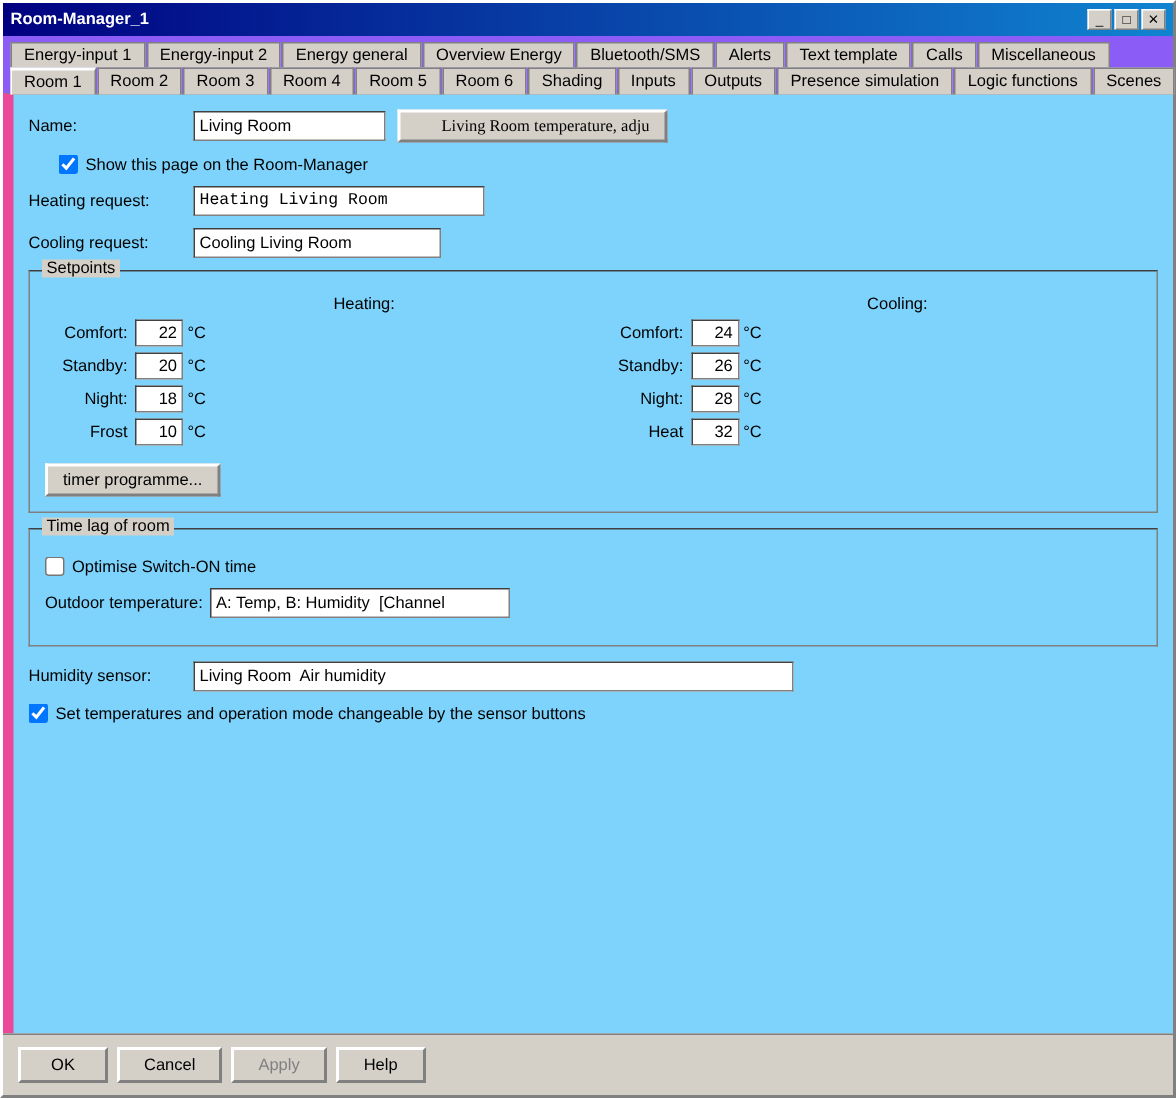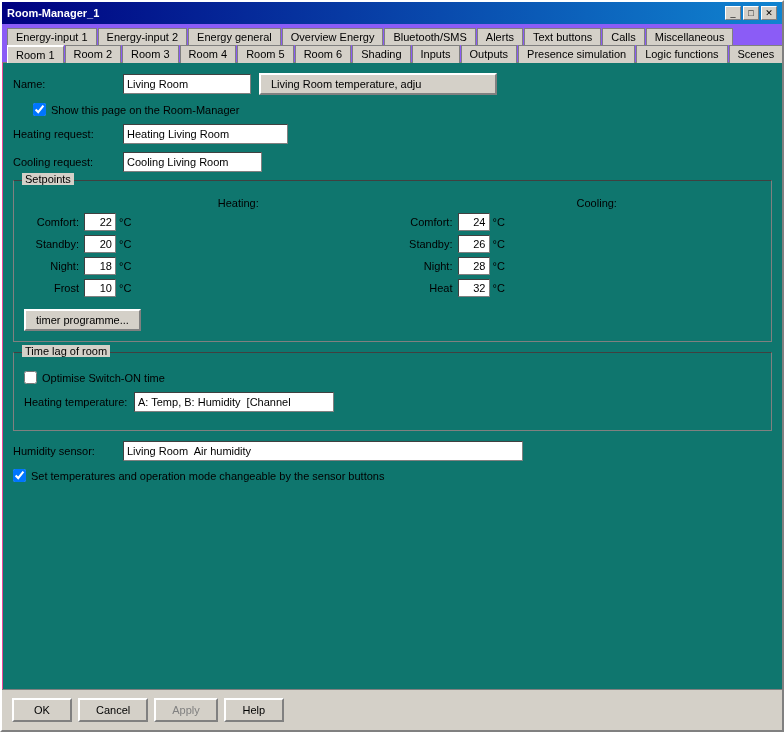--- a/index.html
+++ b/index.html
@@ -205,62 +205,62 @@
   </div>
 
   <div class="tab-container" style="padding-bottom:0;">
     <div class="tab-row">
       <div class="tab"><span>Energy-input 1</span></div>
       <div class="tab"><span>Energy-input 2</span></div>
       <div class="tab"><span>Energy general</span></div>
       <div class="tab"><span>Overview Energy</span></div>
       <div class="tab"><span>Bluetooth/SMS</span></div>
       <div class="tab"><span>Alerts</span></div>
-      <div class="tab"><span>Text buttons</span></div>
+      <div class="tab"><span>Text template</span></div>
       <div class="tab"><span>Calls</span></div>
       <div class="tab"><span>Miscellaneous</span></div>
     </div>
 
     <div class="tab-row">
       <div class="tab active"><span>Room 1</span></div>
       <div class="tab"><span>Room 2</span></div>
       <div class="tab"><span>Room 3</span></div>
       <div class="tab"><span>Room 4</span></div>
       <div class="tab"><span>Room 5</span></div>
       <div class="tab"><span>Room 6</span></div>
       <div class="tab"><span>Shading</span></div>
       <div class="tab"><span>Inputs</span></div>
       <div class="tab"><span>Outputs</span></div>
       <div class="tab"><span>Presence simulation</span></div>
       <div class="tab"><span>Logic functions</span></div>
       <div class="tab"><span>Scenes</span></div>
     </div>
   </div>
 
-  <div class="content" style="border-top: 1px solid #808080; border-left: 1px solid #ec4899; background: #0f766e;">
+  <div class="content" style="border-top: 1px solid #808080; border-left: 7px solid #ec4899; background: #7dd3fc;">
 
     <div class="form-row">
       <span class="form-label">Name:</span>
       <input class="text-input" type="text" style="width: 128px;" value="Living Room">
-      <button class="btn" style="margin-left:8px; width:238px; text-align:left; overflow:hidden; white-space:nowrap;"><span>Living Room  temperature, adju</span></button>
+      <button class="btn" style="margin-left:8px; width:180px; text-align:right; overflow:hidden; white-space:nowrap;font-family:Liberation Serif, serif;"><span>Living Room  temperature, adju</span></button>
     </div>
 
     <div class="checkbox-row">
       <input type="checkbox" checked="" style="">
       <span>Show this page on the Room-Manager</span>
     </div>
 
     <div class="form-row" style="margin-top:5px;">
       <span class="form-label">Heating request:</span>
-      <input class="text-input" type="text" style="width: 165px;" value="Heating Living Room">
+      <input class="text-input" type="text" style="width: 194px; font-family: Liberation Mono, monospace;" value="Heating Living Room">
     </div>
 
     <div class="form-row">
       <span class="form-label">Cooling request:</span>
-      <input class="text-input" type="text" style="width: 139px;" value="Cooling Living Room">
+      <input class="text-input" type="text" style="width: 165px;" value="Cooling Living Room">
     </div>
 
     <div class="group-box" style="margin-top:8px;">
       <span class="group-box-title">Setpoints</span>
 
       <div style="display:flex; margin-bottom:4px; margin-top:8px;">
         <div style="flex:1; text-align:center; margin-left:50px;">
           <span>Heating:</span>
         </div>
         <div style="flex:1; text-align:center; margin-left:30px;">
@@ -324,21 +324,21 @@
 
     <div class="group-box" style="margin-top:8px;">
       <span class="group-box-title">Time lag of room</span>
       <div style="margin-top:10px;">
         <label style="display:flex; align-items:center; gap:5px;">
           <input type="checkbox" style="">
           <span>Optimise Switch-ON time</span>
         </label>
       </div>
       <div class="form-row" style="margin-top:8px;">
-        <span class="form-label">Heating temperature:</span>
+        <span class="form-label">Outdoor temperature:</span>
         <input class="text-input" type="text" style="width: 200px;" value="A: Temp, B: Humidity  [Channel">
       </div>
     </div>
 
     <div class="form-row" style="margin-top:10px;">
       <span class="form-label">Humidity sensor:</span>
       <input class="text-input" type="text" style="width: 400px;" value="Living Room  Air humidity">
     </div>
 
     <div style="display:flex; align-items:center; gap:5px; margin-top:8px;">

